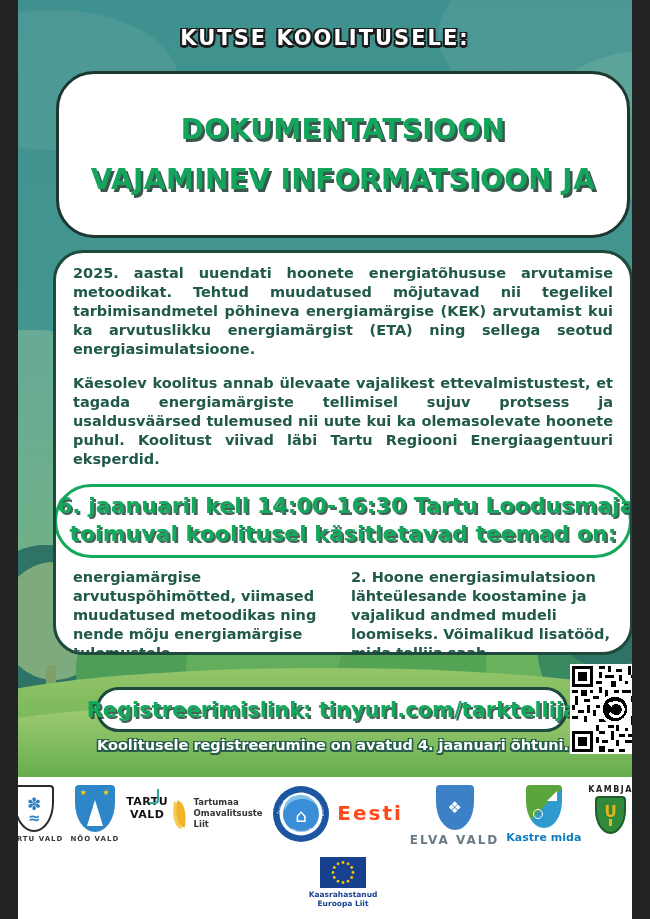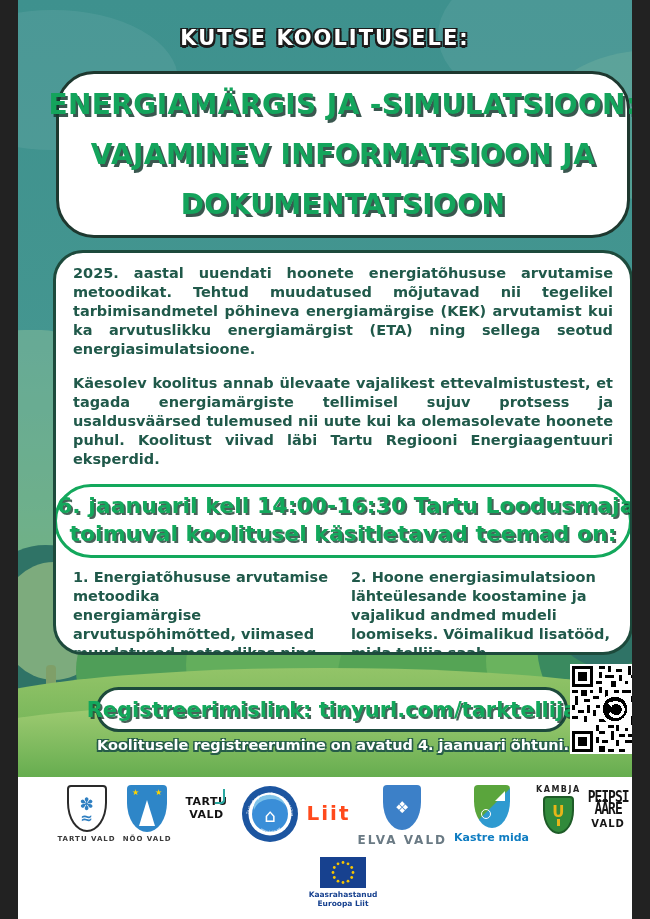--- a/index.html
+++ b/index.html
@@ -136,37 +136,35 @@
   <div class="tree t3"></div>
   <div class="tree t4"></div>
   <div class="tree t5"></div>
   <div class="tree t6"></div>
   <div class="hill h1"></div>
   <div class="hill h2"></div>
 
   <div class="kicker">KUTSE KOOLITUSELE:</div>
 
   <div class="title-card">
-    <div class="title-line">ENERGIAMÄRGIS JA -SIMULATSIOON:</div>
+    <div class="title-line">DOKUMENTATSIOON</div>
     <div class="title-line">VAJAMINEV INFORMATSIOON JA</div>
-    <div class="title-line">DOKUMENTATSIOON</div>
   </div>
 
   <div class="content-card">
     <p class="intro">2025. aastal uuendati hoonete energiatõhususe arvutamise metoodikat. Tehtud muudatused mõjutavad nii tegelikel tarbimisandmetel põhineva energiamärgise (KEK) arvutamist kui ka arvutuslikku energiamärgist (ETA) ning sellega seotud energiasimulatsioone.</p>
     <p class="intro">Käesolev koolitus annab ülevaate vajalikest ettevalmistustest, et tagada energiamärgiste tellimisel sujuv protsess ja usaldusväärsed tulemused nii uute kui ka olemasolevate hoonete puhul. Koolitust viivad läbi Tartu Regiooni Energiaagentuuri eksperdid.</p>
 
     <div class="schedule-pill">
       <div class="schedule-line">6. jaanuaril kell 14:00-16:30 Tartu Loodusmajas</div>
       <div class="schedule-line">toimuval koolitusel käsitletavad teemad on:</div>
     </div>
 
     <div class="topics">
       <div class="topic">
-        <span class="topic-heading">1. Energiatõhususe arvutamise metoodika</span>
         <span class="topic-body">energiamärgise arvutuspõhimõtted, viimased muudatused metoodikas ning nende mõju energiamärgise tulemustele.</span>
       </div>
       <div class="topic">
         <span class="topic-heading">2. Hoone energiasimulatsioon</span>
         <span class="topic-body">lähteülesande koostamine ja vajalikud andmed mudeli loomiseks. Võimalikud lisatööd, mida tellija saab vajaduspõhiselt ette näha (nt U-arvude määramine, kui olemasolev info on puudulik).</span>
       </div>
     </div>
   </div>
 
   <a class="reg-pill">
@@ -207,20 +205,27 @@
         </div>
         <span class="logo-label">NÕO VALD</span>
       </div>
 
       <div class="logo luunja">
         <span class="luunja-hook"></span>
         <span class="luunja-l1">TARTU</span>
         <span class="luunja-l2">VALD</span>
       </div>
 
+      <div class="logo tol">
+        <span class="tol-leaf"></span>
+        <span class="tol-text">
+          <span>Tartumaa</span>
+          <span>Omavalitsuste Liit</span>
+        </span>
+      </div>
 
       <div class="logo">
         <svg width="58" height="58" viewBox="0 0 58 58">
           <defs>
             <path id="treaTop" d="M8 31 A21 21 0 1 1 50 31"></path>
             <path id="treaBot" d="M12 31 A17 17 0 0 0 46 31"></path>
           </defs>
           <circle cx="29" cy="29" r="28" fill="#1c55a0"></circle>
           <circle cx="29" cy="29" r="21.5" fill="#fff"></circle>
           <circle cx="29" cy="29" r="18" fill="#3a8ed8"></circle>
@@ -229,21 +234,21 @@
           <text font-size="3.6" fill="#fff" letter-spacing="0.3">
             <textPath href="#treaTop" startOffset="3%">Tartu Regiooni Energiaagentuur</textPath>
           </text>
           <text font-size="3.6" fill="#fff">
             <textPath href="#treaBot" startOffset="30%">www.trea.ee</textPath>
           </text>
         </svg>
       </div>
 
       <div class="logo tartu-city">
-        <span>Liit</span>
+        <span>Eesti</span>
       </div>
 
       <div class="logo">
         <div class="shield sh-elva">
           <span class="orn">❖</span>
         </div>
         <span class="logo-label elva-label">ELVA VALD</span>
       </div>
 
       <div class="logo">

